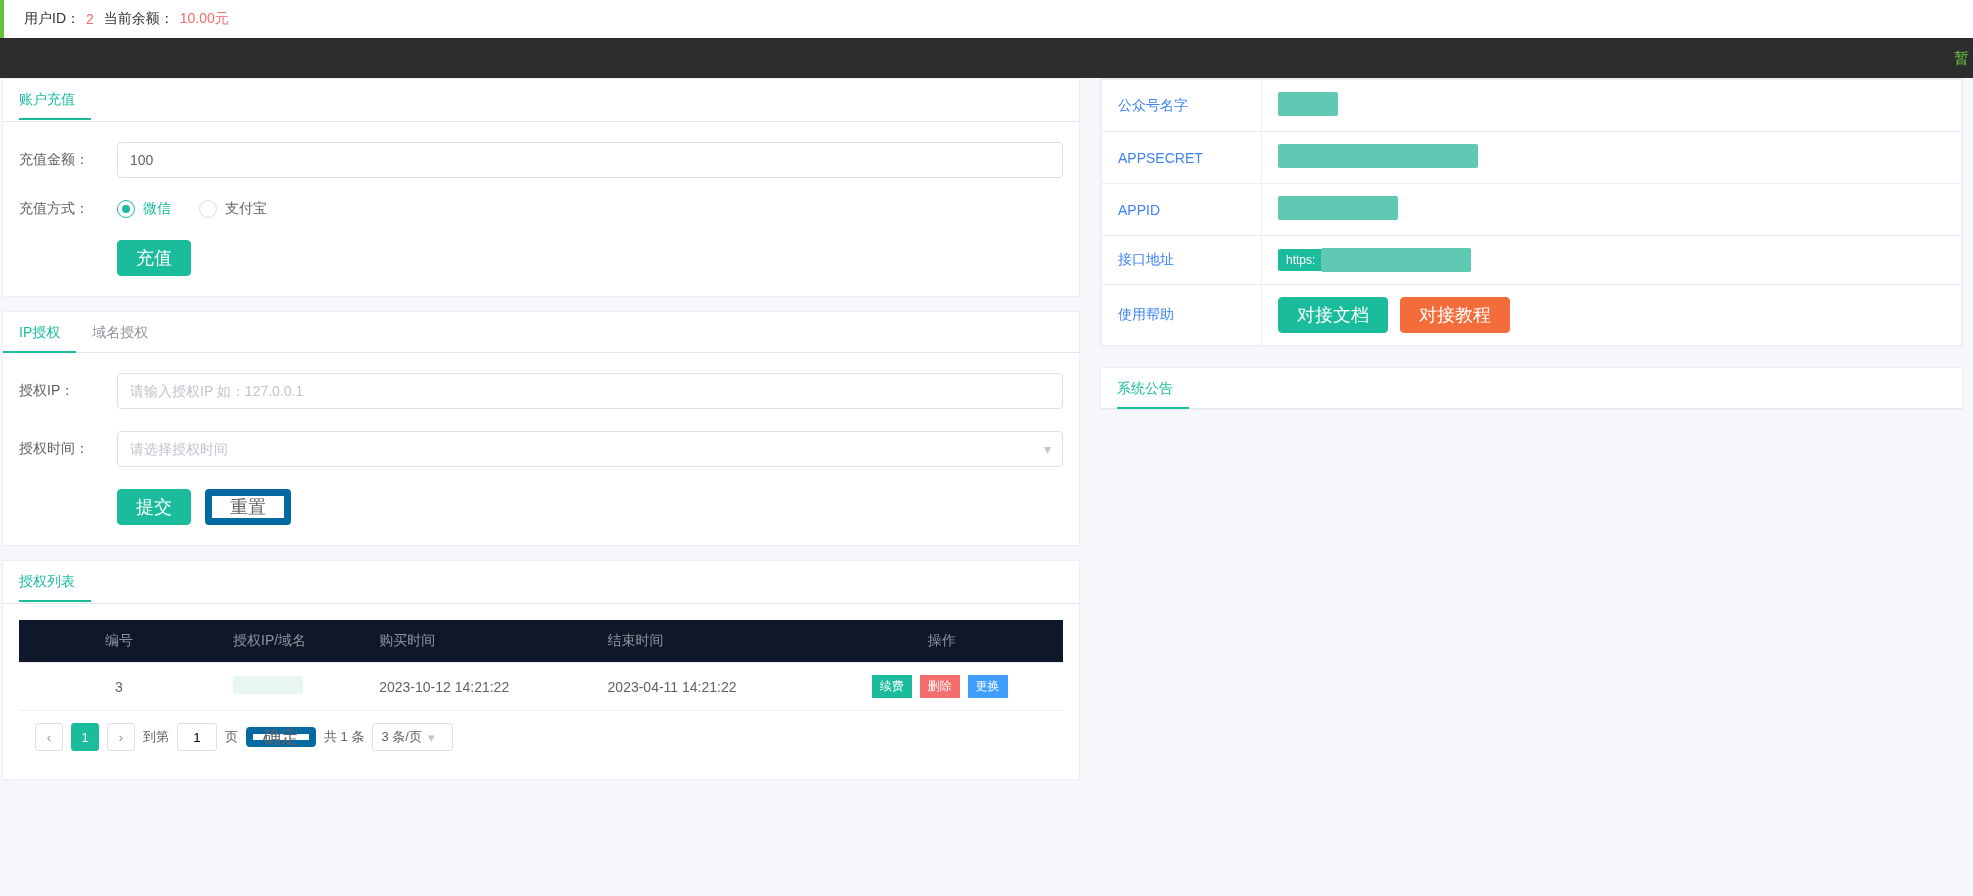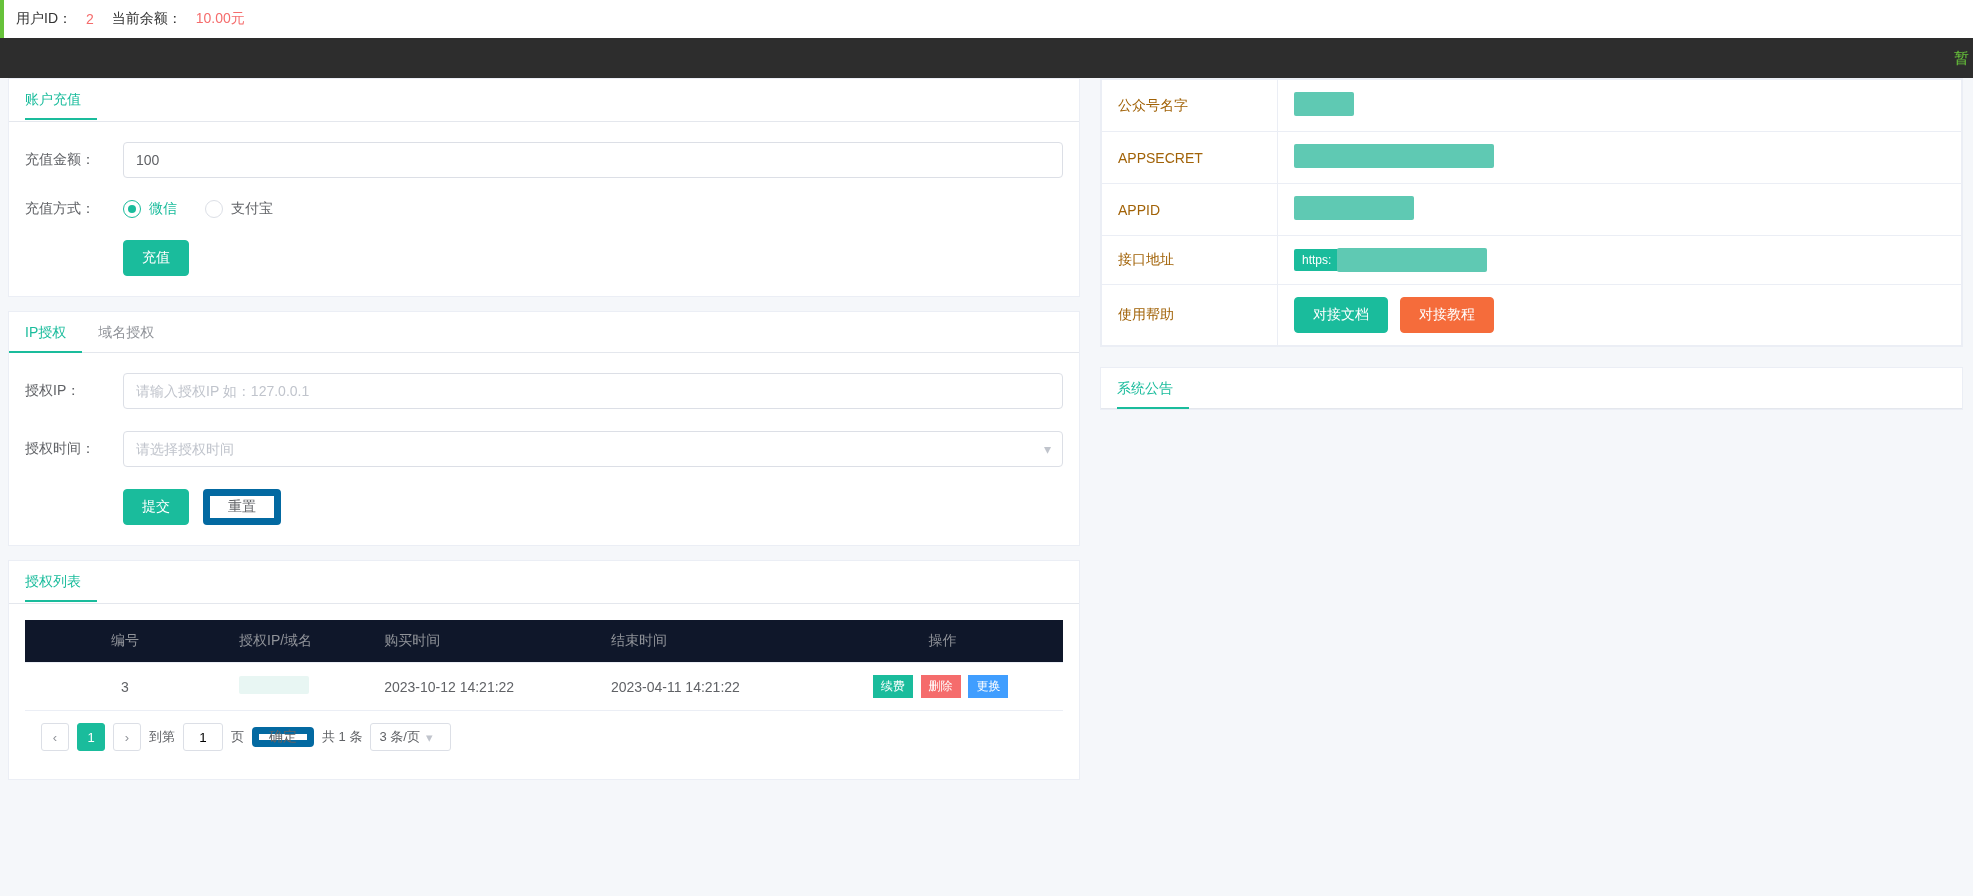--- a/index.html
+++ b/index.html
@@ -1,25 +1,25 @@
 <!DOCTYPE html>
 <html><head>
 <meta charset="utf-8">
 <style>
 * { box-sizing: border-box; margin: 0; padding: 0; }
 body { font-family: -apple-system, "Helvetica Neue", Arial, sans-serif; font-size: 14px; color: #606266; background: #f5f7fa; }
-.top-bar { background: #fff; border-left: 4px solid #67c23a; padding: 10px 12px; display: flex; align-items: center; gap: 14px; }
+.top-bar { background: #fff; border-left: 4px solid #67c23a; padding: 10px 20px; display: flex; align-items: center; gap: 6px; }
 .top-bar .label { color: #333; }
 .top-bar .uid { color: #f56c6c; }
 .top-bar .bal-label { color: #333; margin-left: 4px; }
 .top-bar .bal { color: #f56c6c; }
 .marquee-bar { background: #2d2d2d; height: 40px; display: flex; align-items: center; justify-content: flex-end; padding-right: 4px; overflow: hidden; }
 .marquee-bar span { color: #67c23a; font-size: 15px; white-space: nowrap; }
 .layout { display: flex; gap: 20px; padding: 0; }
-.col-left { flex: 0 0 1080px; display: flex; flex-direction: column; gap: 14px; padding: 0 0 20px 8px; }
+.col-left { flex: 0 0 1080px; display: flex; flex-direction: column; gap: 14px; padding: 0 0 20px 2px; }
 .col-right { flex: 1; display: flex; flex-direction: column; gap: 20px; padding-right: 10px; }
 .card { background: #fff; border: 1px solid #ebeef5; }
 .card-title { padding: 12px 16px 10px; color: #1abc9c; font-size: 14px; border-bottom: 2px solid transparent; display: inline-block; position: relative; }
 .card-title::after { content: ""; position: absolute; left: 16px; right: 0; bottom: -1px; height: 2px; background: #1abc9c; }
 .card-header-line { border-bottom: 1px solid #e4e7ed; }
 .tabs { display: flex; border-bottom: 1px solid #e4e7ed; }
 .tab { padding: 12px 16px 10px; color: #909399; cursor: pointer; position: relative; }
 .tab.active { color: #1abc9c; }
 .tab.active::after { content: ""; position: absolute; left: 0; right: 0; bottom: -1px; height: 2px; background: #1abc9c; }
 .card-body { padding: 20px 16px; }
@@ -30,28 +30,28 @@
 .input { width: 100%; height: 36px; border: 1px solid #dcdfe6; border-radius: 4px; padding: 0 12px; font-size: 14px; color: #606266; background: #fff; }
 .input::placeholder { color: #c0c4cc; }
 .select-wrap { position: relative; }
 .select-wrap .caret { position: absolute; right: 12px; top: 50%; transform: translateY(-50%); color: #c0c4cc; pointer-events: none; }
 .radio-group { display: flex; gap: 28px; align-items: center; text-align: right; }
 .radio { display: flex; align-items: center; gap: 8px; cursor: pointer; }
 .radio .circle { width: 18px; height: 18px; border: 1px solid #dcdfe6; border-radius: 50%; position: relative; }
 .radio.checked .circle { border-color: #1abc9c; }
 .radio.checked .circle::after { content: ""; position: absolute; width: 8px; height: 8px; background: #1abc9c; border-radius: 50%; top: 4px; left: 4px; }
 .radio.checked .rlabel { color: #1abc9c; }
-.btn { display: inline-flex; align-items: center; justify-content: center; height: 36px; padding: 0 18px; border-radius: 4px; border: 1px solid transparent; font-size: 14px; cursor: pointer; background: #fff; }
+.btn { display: inline-flex; align-items: center; justify-content: center; height: 36px; padding: 0 18px; border-radius: 4px; border: 1px solid transparent; font-size: 18px; cursor: pointer; background: #fff; }
 .btn-primary { background: #1abc9c; color: #fff; border-color: #1abc9c; }
 .btn-default { background: #fff; color: #606266; border: 7px solid #0369a1; }
 .btn-orange { background: #f56c3b; color: #fff; border-color: #f56c3b; }
 .btn-row { display: flex; gap: 14px; }
 .info-table { width: 100%; border-collapse: collapse; }
 .info-table td { padding: 12px 16px; border: 1px solid #ebeef5; vertical-align: middle; }
-.info-table td.key { width: 176px; color: #a16207; background: #fff; }
+.info-table td.key { width: 160px; color: #3b82f6; background: #fff; }
 .mask { display: inline-block; background: #5fc9b3; height: 24px; border-radius: 2px; }
 .mask.w1 { width: 60px; }
 .mask.w2 { width: 120px; }
 .mask.w3 { width: 200px; }
 .mask.w4 { width: 150px; }
 .pill { display: inline-flex; align-items: center; background: #1abc9c; color: #fff; font-size: 12px; padding: 4px 8px; border-radius: 2px; margin-right: -2px; }
 .help-btns { display: flex; gap: 12px; }
 .data-table { width: 100%; border-collapse: collapse; }
 .data-table th { background: #0f172a; color: #909399; font-weight: normal; text-align: left; padding: 12px 14px; border-bottom: 1px solid #ebeef5; }
 .data-table td { padding: 12px 14px; border-bottom: 1px solid #ebeef5; color: #606266; }

